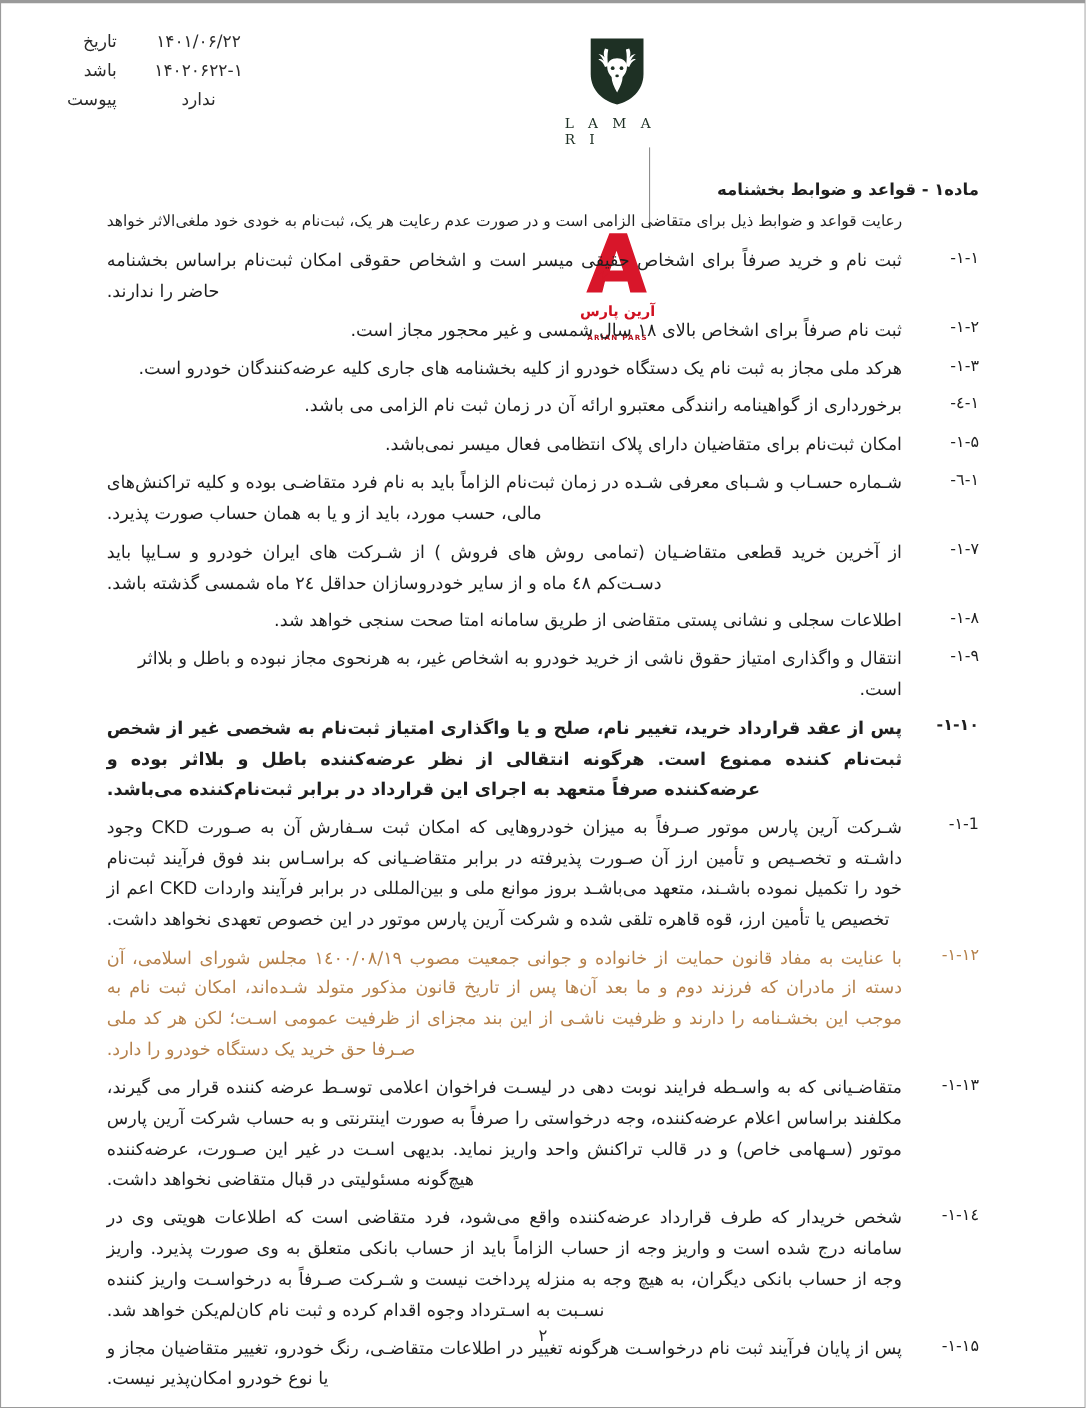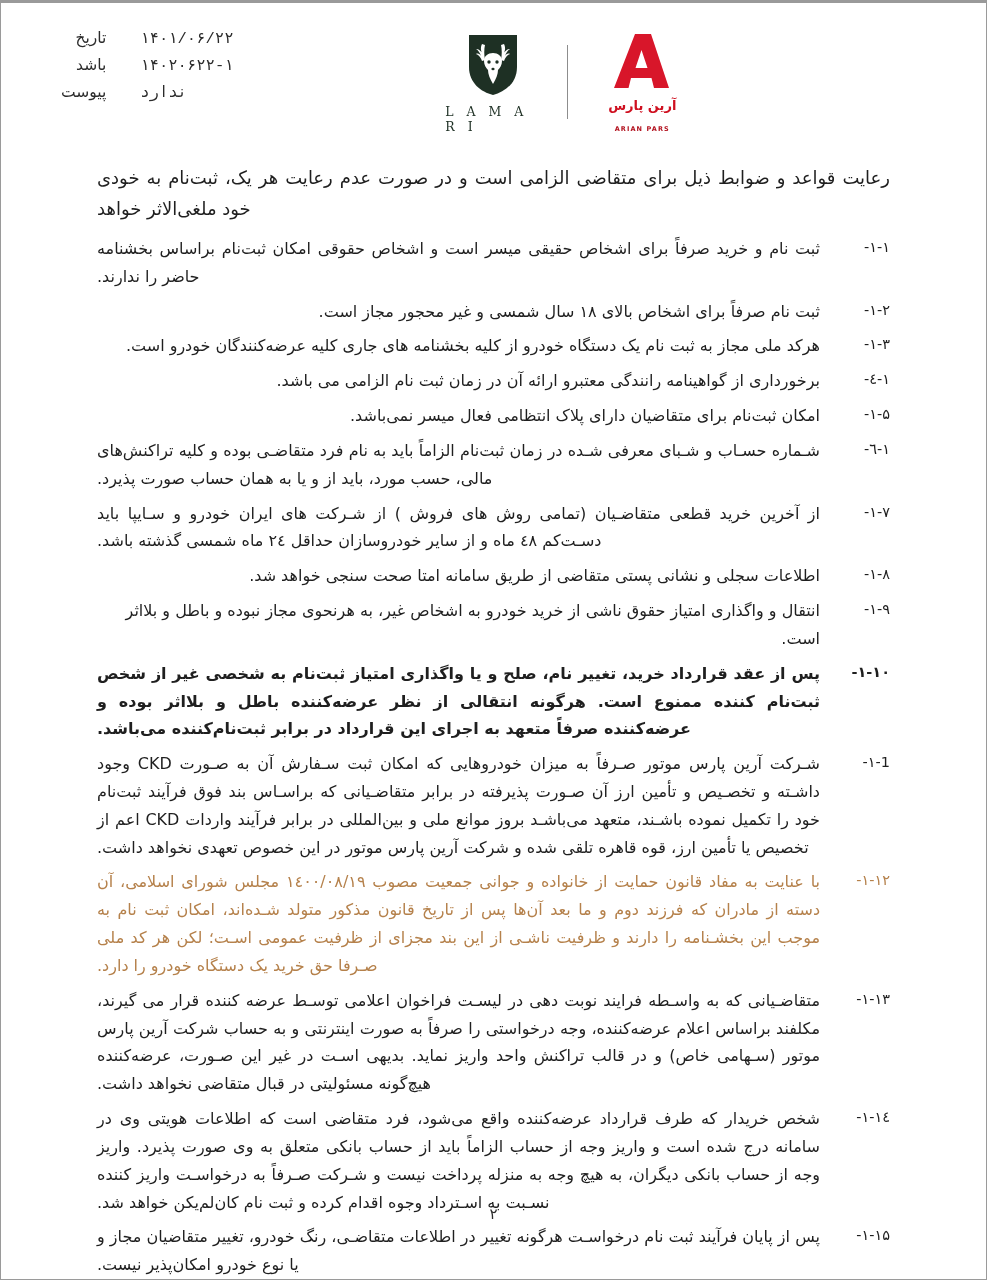--- a/index.html
+++ b/index.html
@@ -51,31 +51,30 @@
     margin-right: auto;
     margin-left: 0;
     padding-left: 0;
   }
   .meta-label {
     text-align: right;
     letter-spacing: 1.5px;
     white-space: nowrap;
   }
   .meta-value {
-    text-align: left;
+    text-align: center;
     white-space: nowrap;
     letter-spacing: 0.3px;
-    font-family: Liberation Mono, monospace;
   }
 
   .logos {
     order: 1;
     display: flex;
-    flex-direction: row;
-    align-items: center;
+    flex-direction: column;
+    align-items: flex-end;
     gap: 0px;
     margin-left: 0;
     margin-right: auto;
     direction: ltr;
   }
   .logo-lamari {
     display: flex;
     flex-direction: column;
     align-items: center;
     width: 104px;
@@ -133,21 +132,21 @@
     color: #1f1f1f;
   }
   .section-title {
     font-size: 15px;
     font-weight: bold;
     text-align: right;
     margin: 0 0 8px 0;
     letter-spacing: -0.1px;
   }
   .intro {
-    font-size: 18px;
+    font-size: 14px;
     line-height: 1.72;
     text-align: justify;
     text-align-last: left;
     margin: 0 0 10px 0;
   }
   .intro-end {
     font-size: 15px;
     line-height: 1.72;
     text-align: left;
     margin: 0 0 6px 0;
@@ -255,20 +254,21 @@
       <div class="meta-label">باشد</div>
 
       <div class="meta-value">ندارد</div>
       <div class="meta-label">پیوست</div>
     </div>
 
   </div>
 
   <div class="content">
 
+    <h1 class="section-title">ماده۱ - قواعد و ضوابط بخشنامه</h1>
 
     <p class="intro">رعایت قواعد و ضوابط ذیل برای متقاضی الزامی است و در صورت عدم رعایت هر یک، ثبت‌نام به خودی خود ملغی‌الاثر خواهد</p>
 
     <ul class="clauses">
 
       <li class="clause">
         <span class="clause-num">۱-۱-</span>
         <span class="clause-text">ثبت نام و خرید صرفاً برای اشخاص حقیقی میسر است و اشخاص حقوقی امکان ثبت‌نام براساس بخشنامه حاضر را ندارند.</span>
       </li>
 

